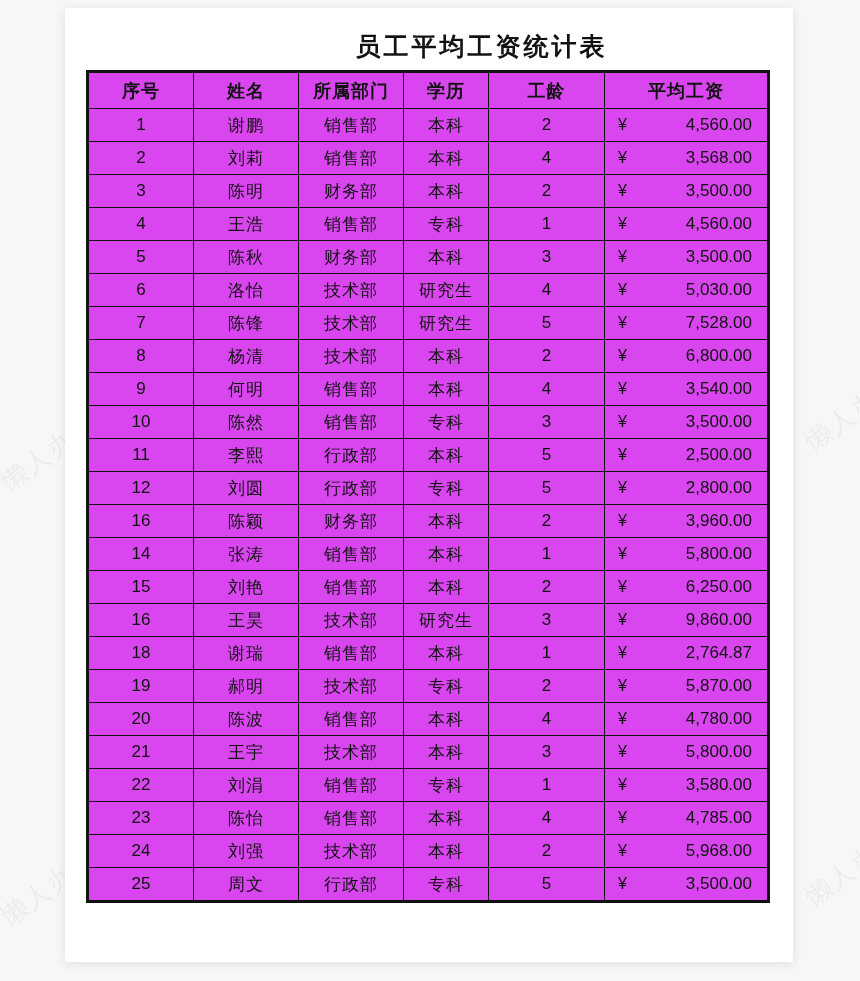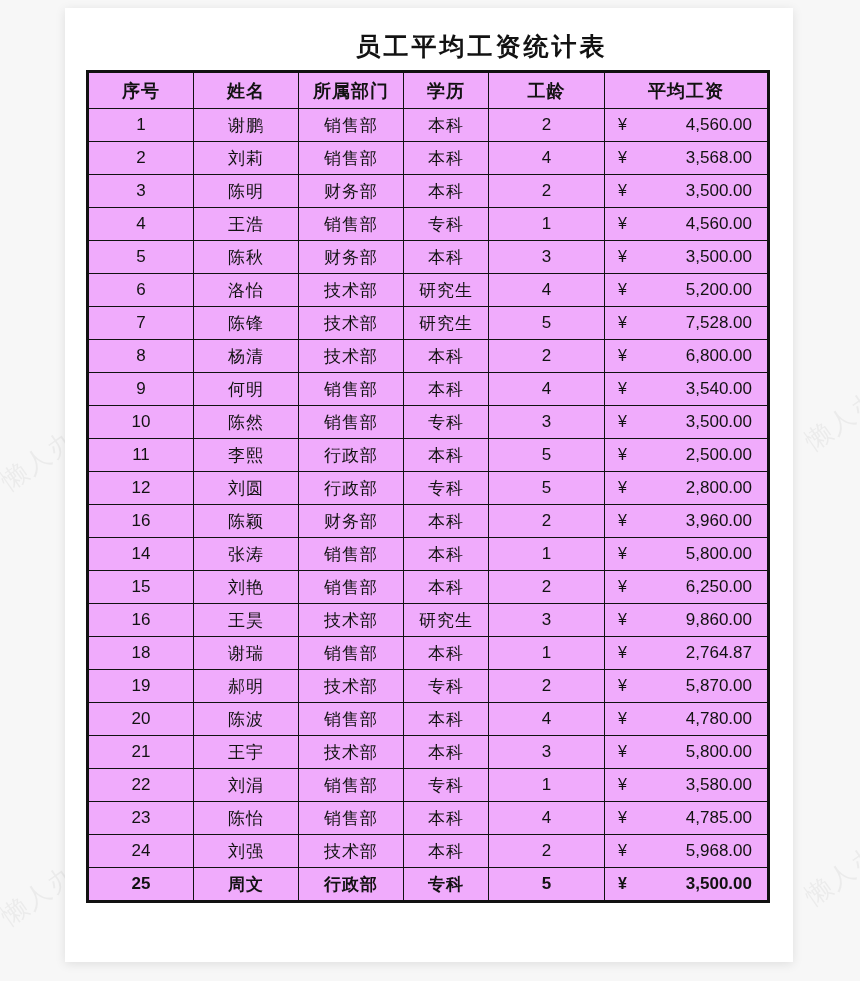--- a/index.html
+++ b/index.html
@@ -80,21 +80,21 @@
     position: absolute;
     left: 21px;
     top: 62px;
     width: 681px;
   }
 
   table.salary {
     border-collapse: collapse;
     table-layout: fixed;
     width: 681px;
-    background: #f0abfc;
+    background: #d946ef;
   }
   table.salary col.c-idx  { width: 106px; }
   table.salary col.c-name { width: 105px; }
   table.salary col.c-dept { width: 105px; }
   table.salary col.c-edu  { width: 85px; }
   table.salary col.c-yrs  { width: 116px; }
   table.salary col.c-pay  { width: 164px; }
 
   table.salary td, table.salary th {
     border: 1.6px solid #111;
@@ -112,21 +112,21 @@
     font-size: 18px;
     font-family: "Liberation Sans", "DejaVu Sans", sans-serif;
     letter-spacing: 1px;
     border-width: 1.6px;
     border-top-width: 3px;
   }
   table.salary thead th:first-child { border-left-width: 3px; }
   table.salary thead th:last-child  { border-right-width: 3px; }
   table.salary tbody td:first-child { border-left-width: 3px; }
   table.salary tbody td:last-child  { border-right-width: 3px; }
-  table.salary tbody tr:last-child td { border-bottom-width: 3px; font-weight: bold; }
+  table.salary tbody tr:last-child td { border-bottom-width: 3px; }
 
   
   td.money { padding: 0; }
   .money-inner {
     display: flex;
     align-items: center;
     justify-content: space-between;
     height: 100%;
     padding: 0 11px 0 9px;
     box-sizing: border-box;
@@ -240,21 +240,21 @@
           </tr>
           <tr>
             <td>6</td>
             <td class="cn">洛怡</td>
             <td class="cn">技术部</td>
             <td class="cn">研究生</td>
             <td>4</td>
             <td class="money">
               <div class="money-inner">
                 <span class="money-sym">¥</span>
-                <span class="money-amt">5,200.00</span>
+                <span class="money-amt">5,030.00</span>
               </div>
             </td>
           </tr>
           <tr>
             <td>7</td>
             <td class="cn">陈锋</td>
             <td class="cn">技术部</td>
             <td class="cn">研究生</td>
             <td>5</td>
             <td class="money">

